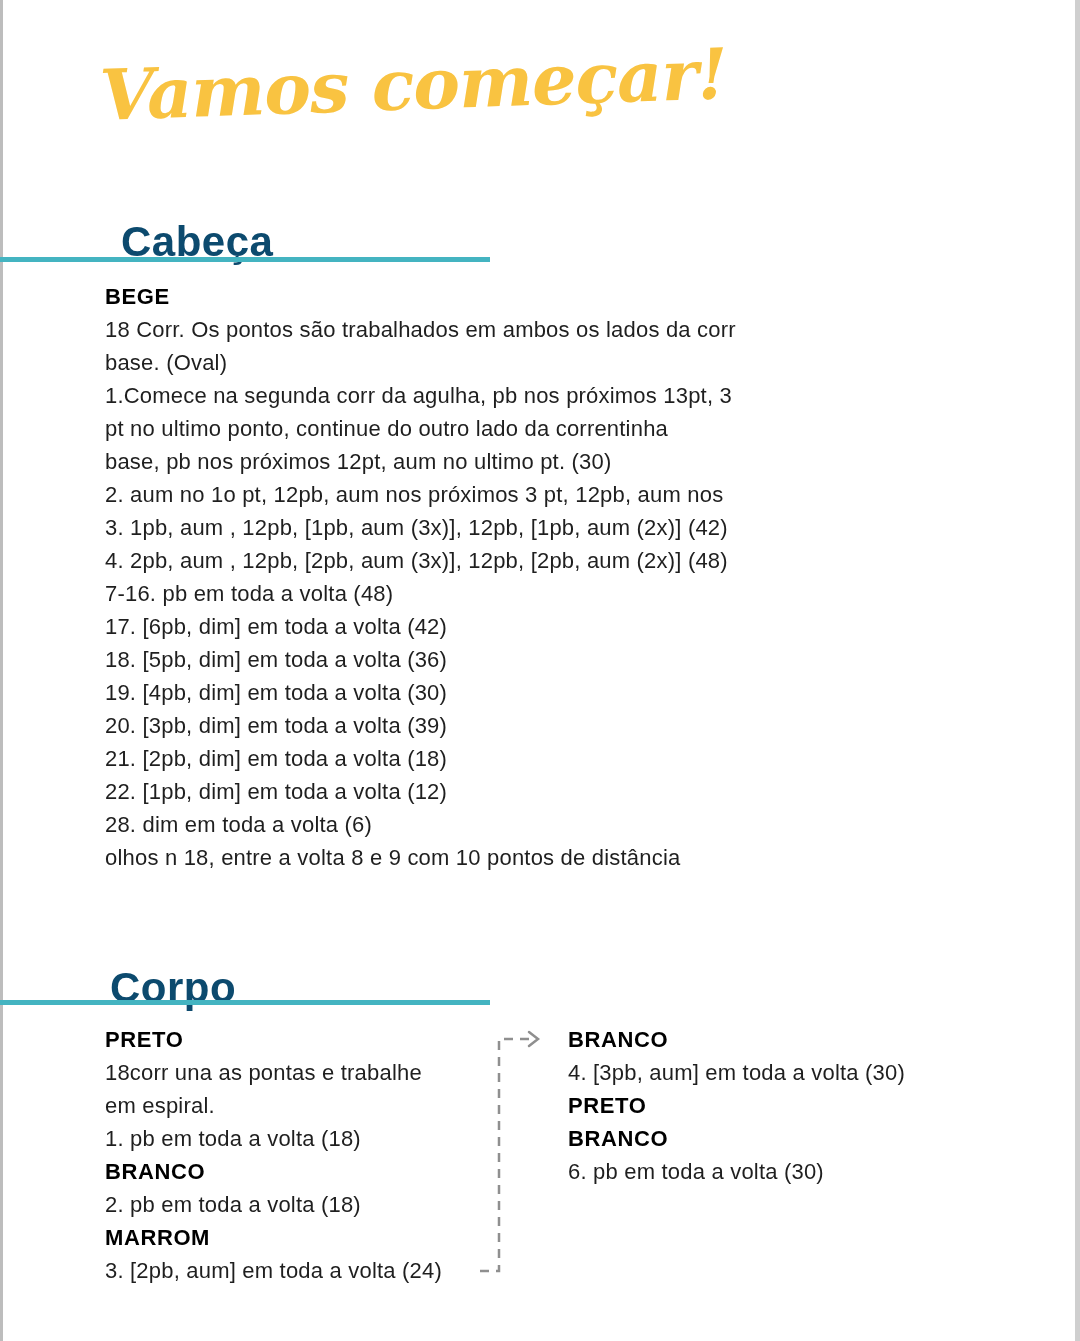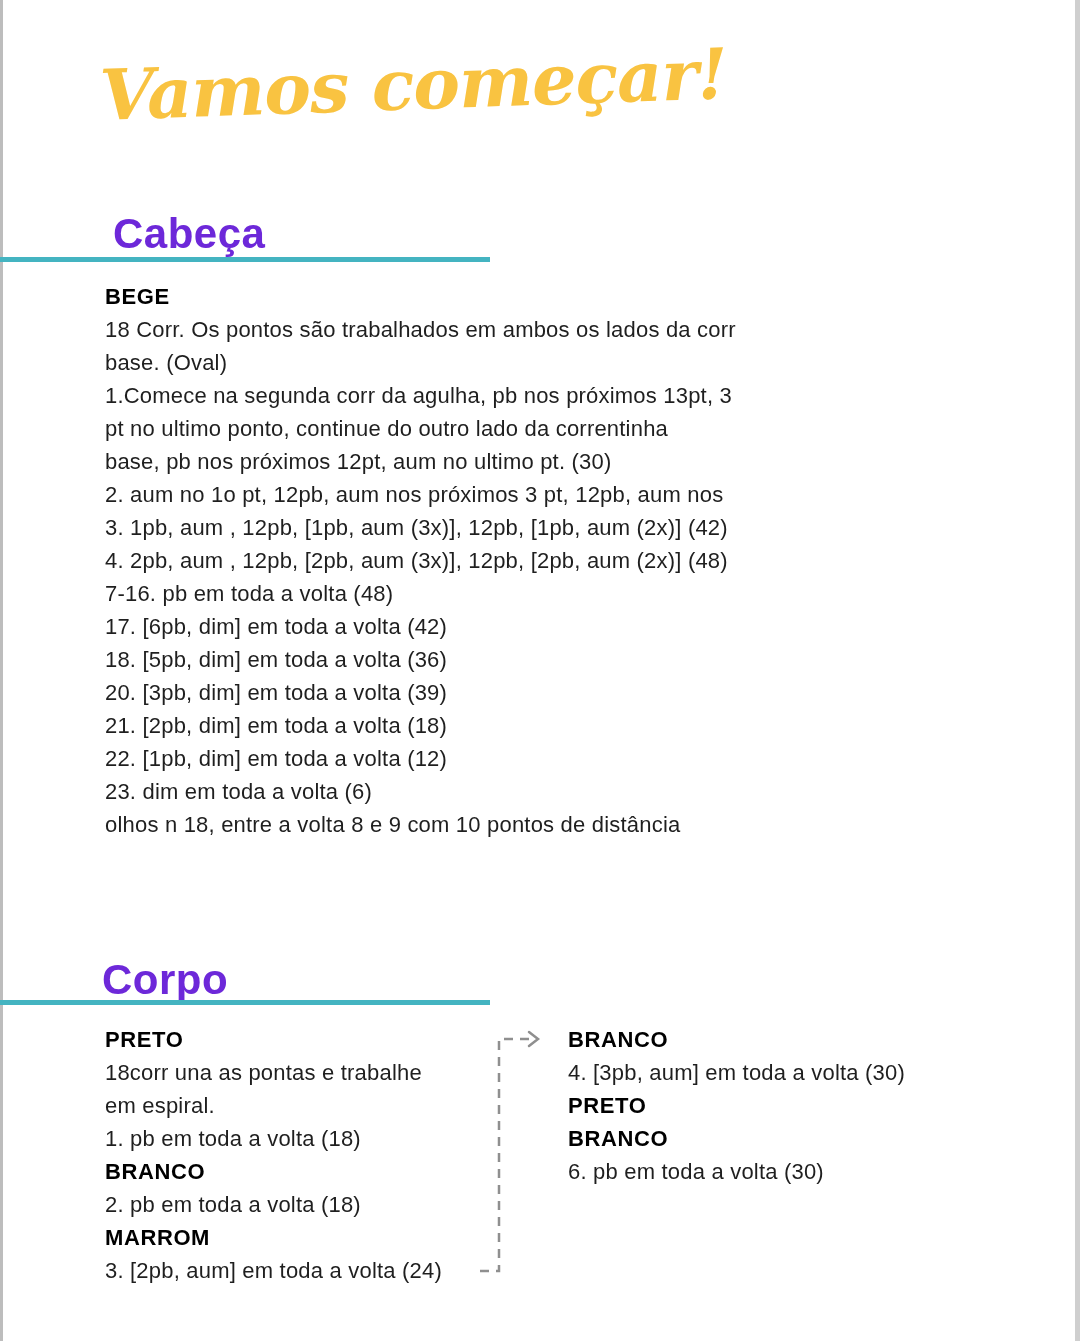--- a/index.html
+++ b/index.html
@@ -21,23 +21,23 @@
     font-style:italic; font-weight:bold;
     font-size:70px; line-height:100px;
     color:#f9c341;
     letter-spacing:-1px;
     transform:rotate(-2deg);
     transform-origin:left center;
     white-space:nowrap;
   }
 
   .section-heading {
-    position:absolute; margin:8px;
+    position:absolute; margin:16px;
     font-size:42px; font-weight:bold;
-    color:#6d28d9; letter-spacing:0.5px;
+    color:#0c4a6e; letter-spacing:0.5px;
     white-space:nowrap;
   }
   #heading-cabeca { left:105px; top:202px; }
   #heading-corpo  { left:94px; top:948px; }
 
   .rule { position:absolute; left:0; width:490px; height:5px; background:#44b4c1; }
   #rule-cabeca { top:257px; }
   #rule-corpo  { top:1000px; }
 
   .lines {
@@ -86,28 +86,29 @@
     <div class="line">3. 1pb, aum , 12pb, [1pb, aum (3x)], 12pb, [1pb, aum (2x)] (42)</div>
 
     <div class="line">4. 2pb, aum , 12pb, [2pb, aum (3x)], 12pb, [2pb, aum (2x)] (48)</div>
 
     <div class="line">7-16. pb em toda a volta (48)</div>
 
     <div class="line">17. [6pb, dim] em toda a volta (42)</div>
 
     <div class="line">18. [5pb, dim] em toda a volta (36)</div>
 
+    <div class="line">19. [4pb, dim] em toda a volta (30)</div>
 
     <div class="line">20. [3pb, dim] em toda a volta (39)</div>
 
     <div class="line">21. [2pb, dim] em toda a volta (18)</div>
 
     <div class="line">22. [1pb, dim] em toda a volta (12)</div>
 
-    <div class="line">23. dim em toda a volta (6)</div>
+    <div class="line">28. dim em toda a volta (6)</div>
 
     <div class="line">olhos n 18, entre a volta 8 e 9 com 10 pontos de distância</div>
   </div>
 
 <h2 class="section-heading" id="heading-corpo">Corpo</h2>
 <div class="rule" id="rule-corpo"></div>
 
 <div class="lines" id="corpo-left">
 
     <div class="line label">PRETO</div>

